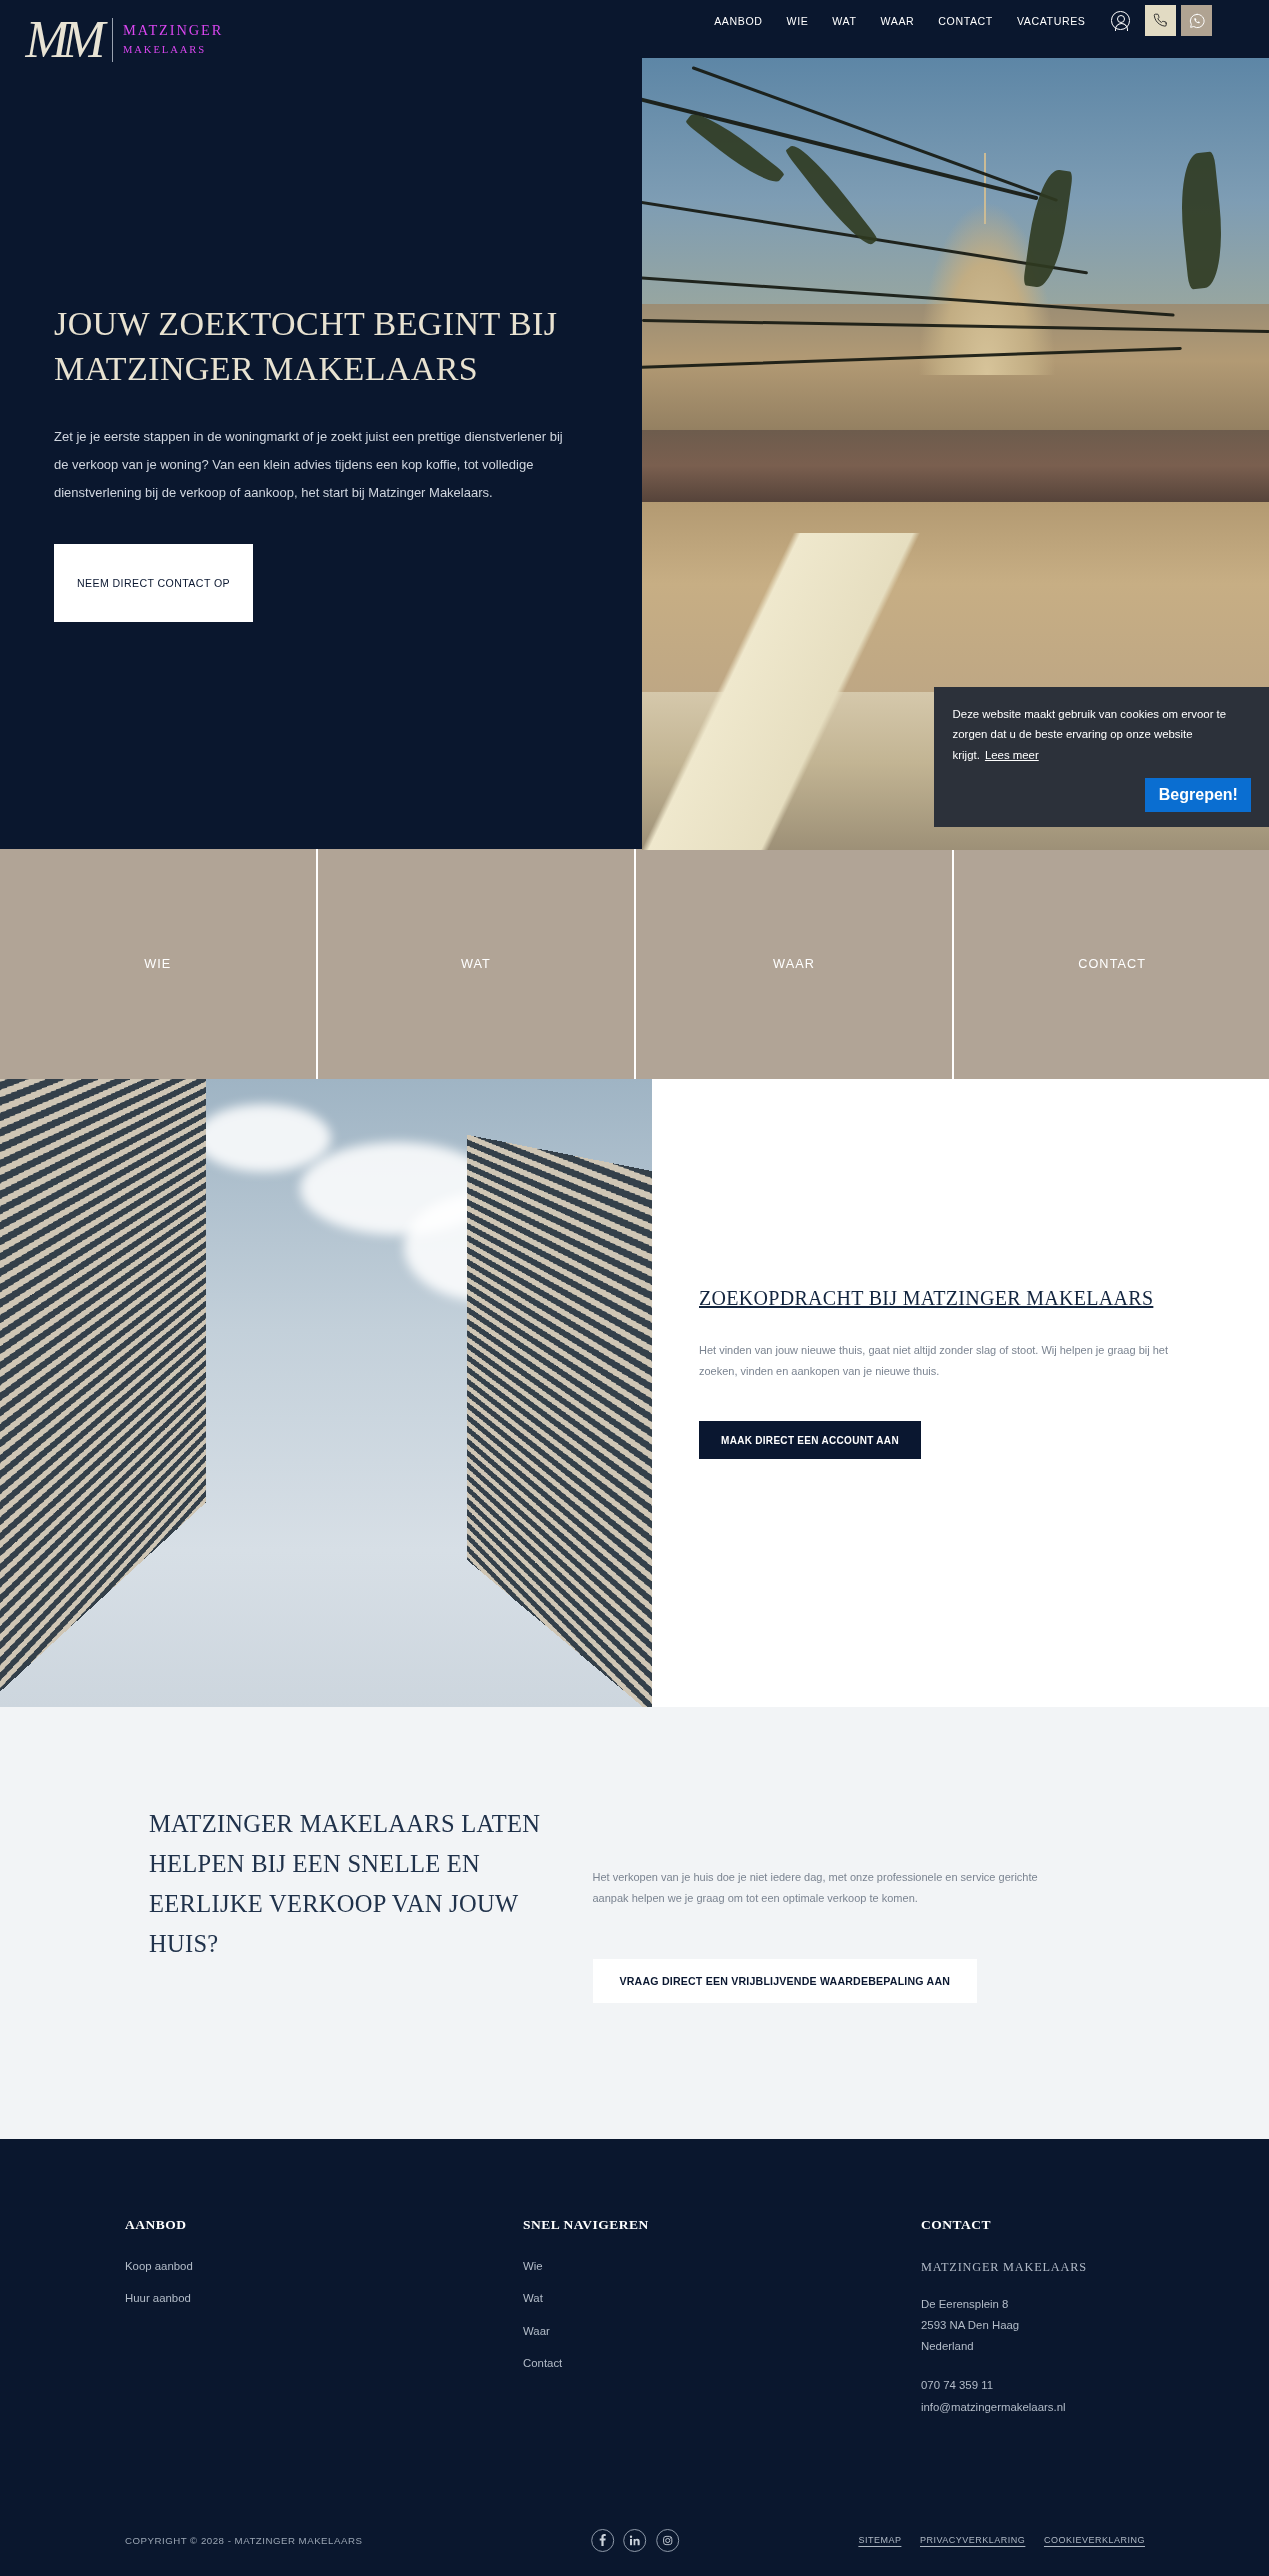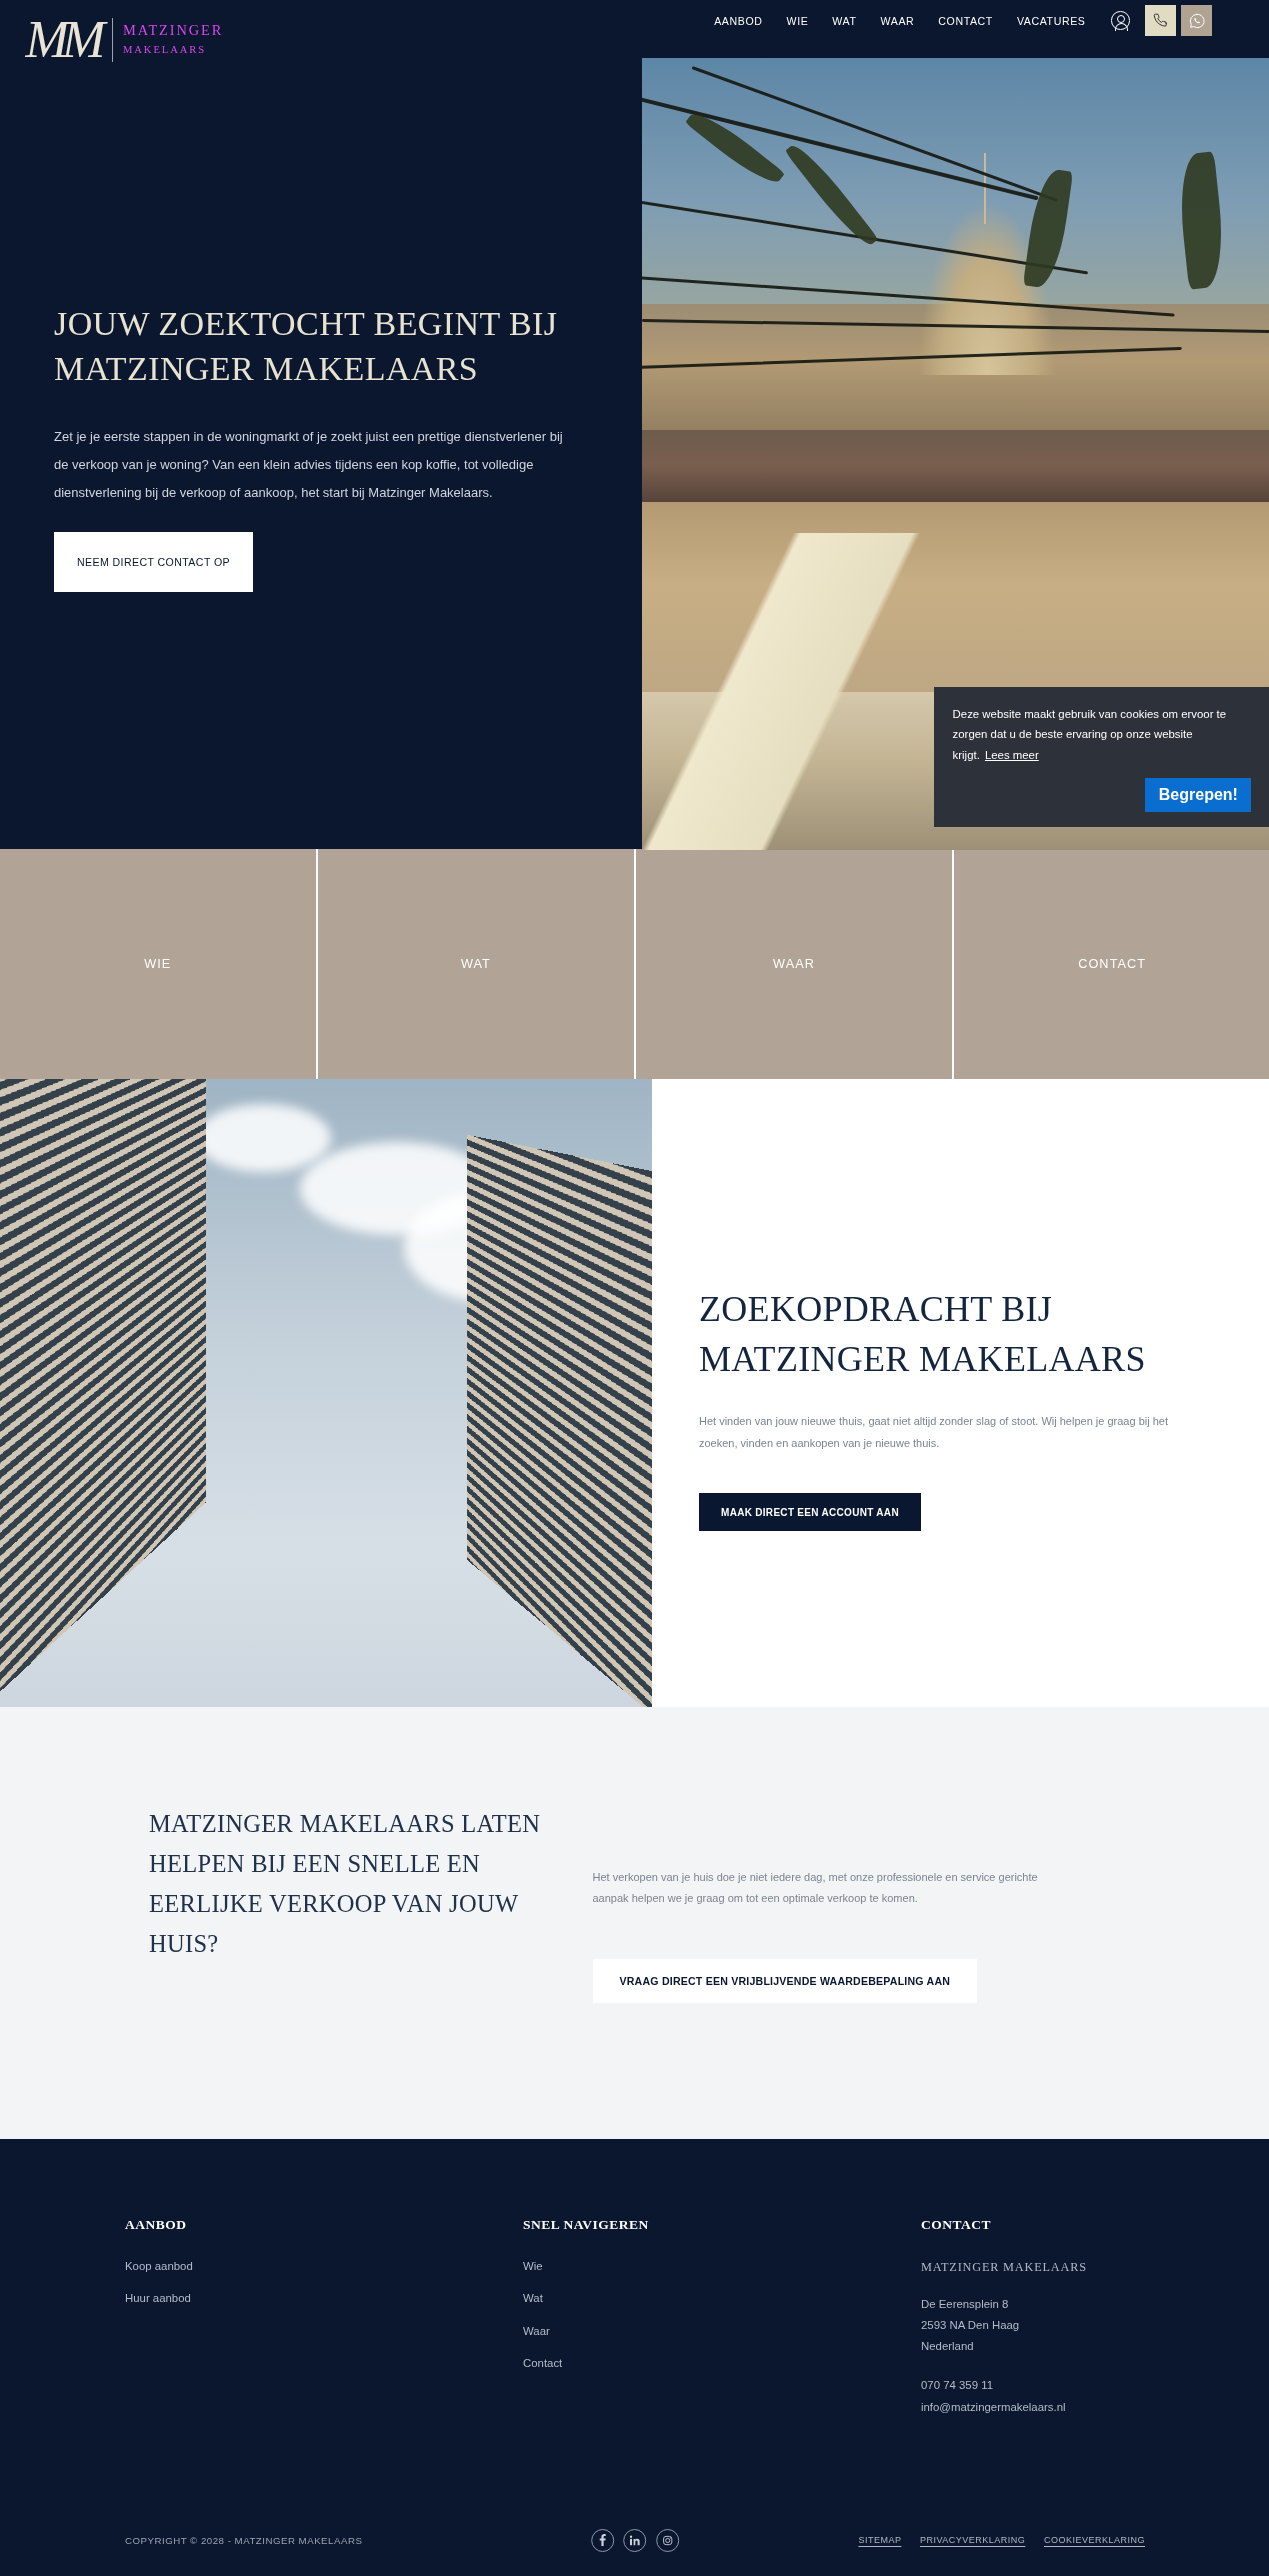--- a/index.html
+++ b/index.html
@@ -44,22 +44,22 @@
   .hero-title{
     font-family:"Liberation Serif", serif;
     font-size:34px;line-height:1.33;letter-spacing:0.4px;
     color:#e8e2d1;font-weight:400;
   }
   .hero-sub{
     margin-top:32px;width:525px;
     font-size:13px;line-height:2.12;color:#cfd5de;font-weight:400;
   }
   .hero-btn{
-    display:inline-block;margin-top:26px;background:#ffffff;color:#0a1730;
-    font-size:10.6px;letter-spacing:0.4px;padding:24px 23px;border:none;
+    display:inline-block;margin-top:38px;background:#ffffff;color:#0a1730;
+    font-size:10.6px;letter-spacing:0.4px;padding:33px 23px;border:none;
     font-family:"Liberation Sans", sans-serif;cursor:pointer;
   }
 
   
   .cookie{
     position:absolute;left:934px;top:687px;width:336px;
     background:#2c313a;color:#fff;padding:17px 18.6px 15.2px 18.6px;
   }
   .cookie-text{font-size:11.4px;line-height:1.78;}
   .cookie-link{color:#fff;text-decoration:underline;margin-left:5.1px;cursor:pointer;}
@@ -116,22 +116,22 @@
     transform-origin:left top;
   }
   .tower.r{
     right:-51px;top:102px;width:356px;height:576px;
     background:repeating-linear-gradient(188deg,#cfc6b5 0px,#cfc6b5 7.6px,#34404a 7.6px,#34404a 16px);
     transform:perspective(440px) rotateY(-26deg) skewY(10deg);
     transform-origin:right top;
   }
   .zoek-copy{width:618px;padding:206px 80px 0 47px;}
   .zoek-title{
-    font-family:"Liberation Serif", serif;font-size:36px;line-height:1.38;
-    color:#13253f;letter-spacing:0.3px;font-weight:400;
+    font-family:"Liberation Serif", serif;font-size:20px;line-height:1.38;
+    color:#13253f;letter-spacing:0.3px;font-weight:400;text-decoration:underline;
   }
   .zoek-sub{margin-top:27px;font-size:11px;line-height:1.95;color:#7b8491;width:487px;}
   .zoek-btn{
     display:inline-block;margin-top:39px;background:#0a1730;color:#fff;border:none;
     font-size:10px;font-weight:bold;letter-spacing:0.3px;padding:13.5px 22px;cursor:pointer;
     font-family:"Liberation Sans", sans-serif;
   }
 
   
   .verkoop{width:1270px;height:432px;background:#f2f4f6;display:flex;padding:97px 0 0 0;}

